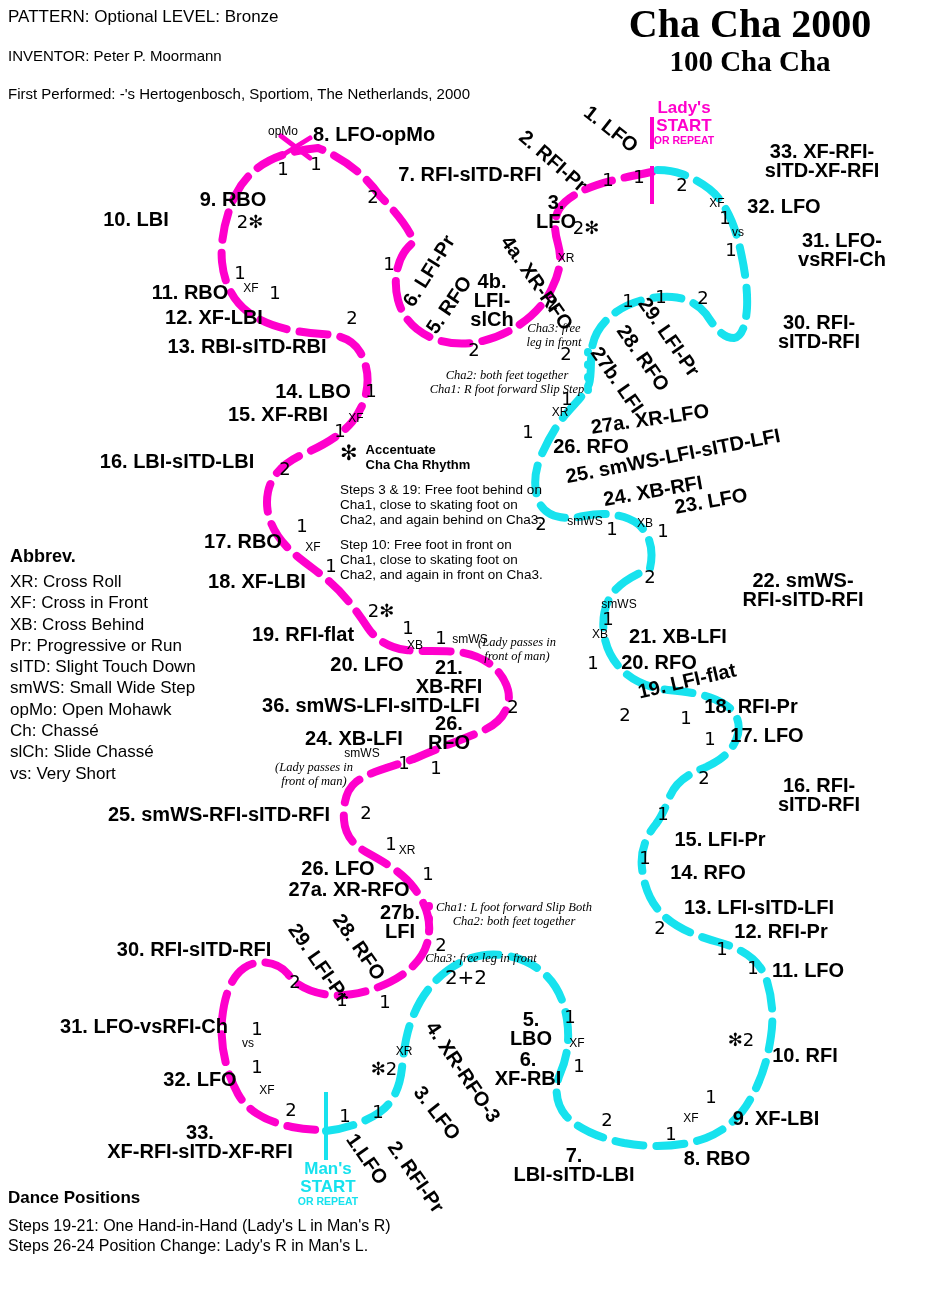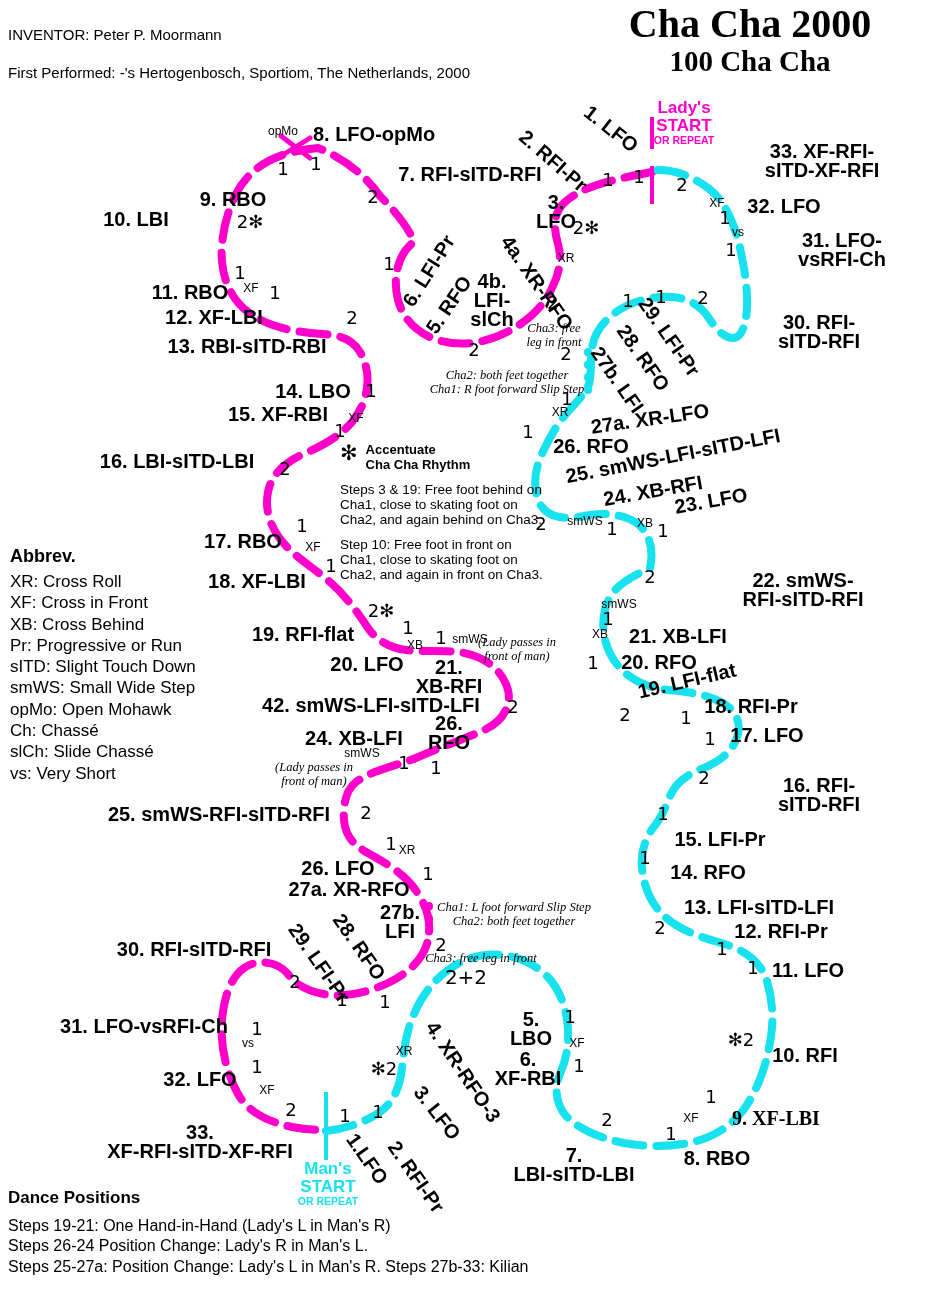--- a/index.html
+++ b/index.html
@@ -86,20 +86,21 @@
            C 748 288 744 266 740 248 C 736 230 730 214 720 200
            C 712 189 698 180 682 174 C 674 171 664 170 656 170" stroke="#17e2ee"></path>
   <path fill="none" stroke-width="8" stroke-linecap="round" stroke-dasharray="0.5 12" d="M 429 906 L 429 938" stroke="#ff00cc"></path>
   <path fill="none" stroke-width="8" stroke-linecap="round" stroke-dasharray="0.5 12" d="M 588 352 L 588 392" stroke="#17e2ee"></path>
   <path fill="none" stroke-width="4" d="M 652 117 L 652 149 M 652 166 L 652 204" stroke="#ff00cc"></path>
   <path fill="none" stroke-width="4" d="M 326 1092 L 326 1160" stroke="#17e2ee"></path>
   <path fill="none" stroke-width="5" stroke-linecap="round" d="M 281 136 L 310 158 M 310 138 L 281 156" stroke="#ff00cc"></path>
 </svg>
 
 <div class="abs hdr">
+  <div class="h1">PATTERN: Optional    LEVEL: Bronze</div>
   <div class="h2">INVENTOR: Peter P. Moormann</div>
   <div class="h2">First Performed: -'s Hertogenbosch, Sportiom, The Netherlands, 2000</div>
 </div>
 
 <div class="abs ttl">
   <div class="t1">Cha Cha 2000</div>
   <div class="t2">100 Cha Cha</div>
 </div>
 
 <div class="abs start lady-start">
@@ -136,21 +137,20 @@
       <div class="ai">slCh: Slide Chassé</div>
       <div class="ai">vs: Very Short</div>
     </div>
 </div>
 
 <div class="abs dpos">
   <div class="dt">Dance Positions</div>
   <div>
       <div class="di">Steps 19-21: One Hand-in-Hand (Lady's L in Man's R)</div>
       <div class="di">Steps 26-24 Position Change: Lady's R in Man's L.</div>
-      <div class="di">Steps 25-27a: Position Change: Lady's L in Man's R. Steps 27b-33: Kilian</div>
     </div>
 </div>
 
 <div>
     <div class="lbl k-s" style="left: 611px; top: 129px; transform: translate(-50%, -50%) rotate(38deg);">1. LFO</div>
     <div class="lbl k-s" style="left: 553px; top: 161px; transform: translate(-50%, -50%) rotate(41deg);">2. RFI-Pr</div>
     <div class="lbl k-s" style="left: 556px; top: 212px; transform: translate(-50%, -50%);">3.
 LFO</div>
     <div class="lbl k-s" style="left: 537px; top: 283px; transform: translate(-50%, -50%) rotate(55deg);">4a. XR-RFO</div>
     <div class="lbl k-s" style="left: 492px; top: 300px; transform: translate(-50%, -50%);">4b.
@@ -167,21 +167,21 @@
     <div class="lbl k-s" style="left: 247px; top: 346px; transform: translate(-50%, -50%);">13. RBI-sITD-RBI</div>
     <div class="lbl k-s" style="left: 313px; top: 391px; transform: translate(-50%, -50%);">14. LBO</div>
     <div class="lbl k-s" style="left: 278px; top: 414px; transform: translate(-50%, -50%);">15. XF-RBI</div>
     <div class="lbl k-s" style="left: 177px; top: 461px; transform: translate(-50%, -50%);">16. LBI-sITD-LBI</div>
     <div class="lbl k-s" style="left: 243px; top: 541px; transform: translate(-50%, -50%);">17. RBO</div>
     <div class="lbl k-s" style="left: 257px; top: 581px; transform: translate(-50%, -50%);">18. XF-LBI</div>
     <div class="lbl k-s" style="left: 303px; top: 634px; transform: translate(-50%, -50%);">19. RFI-flat</div>
     <div class="lbl k-s" style="left: 367px; top: 664px; transform: translate(-50%, -50%);">20. LFO</div>
     <div class="lbl k-s" style="left: 449px; top: 677px; transform: translate(-50%, -50%);">21.
 XB-RFI</div>
-    <div class="lbl k-s" style="left: 371px; top: 705px; transform: translate(-50%, -50%);">42. smWS-LFI-sITD-LFI</div>
+    <div class="lbl k-s" style="left: 371px; top: 705px; transform: translate(-50%, -50%);">36. smWS-LFI-sITD-LFI</div>
     <div class="lbl k-s" style="left: 449px; top: 733px; transform: translate(-50%, -50%);">26.
 RFO</div>
     <div class="lbl k-s" style="left: 354px; top: 738px; transform: translate(-50%, -50%);">24. XB-LFI</div>
     <div class="lbl k-s" style="left: 219px; top: 814px; transform: translate(-50%, -50%);">25. smWS-RFI-sITD-RFI</div>
     <div class="lbl k-s" style="left: 338px; top: 868px; transform: translate(-50%, -50%);">26. LFO</div>
     <div class="lbl k-s" style="left: 349px; top: 889px; transform: translate(-50%, -50%);">27a. XR-RFO</div>
     <div class="lbl k-s" style="left: 400px; top: 922px; transform: translate(-50%, -50%);">27b.
 LFI</div>
     <div class="lbl k-s" style="left: 359px; top: 947px; transform: translate(-50%, -50%) rotate(55deg);">28. RFO</div>
     <div class="lbl k-s" style="left: 319px; top: 963px; transform: translate(-50%, -50%) rotate(55deg);">29. LFI-Pr</div>
@@ -194,21 +194,21 @@
     <div class="lbl k-s" style="left: 416px; top: 1177px; transform: translate(-50%, -50%) rotate(55deg);">2. RFI-Pr</div>
     <div class="lbl k-s" style="left: 437px; top: 1113px; transform: translate(-50%, -50%) rotate(52deg);">3. LFO</div>
     <div class="lbl k-s" style="left: 463px; top: 1072px; transform: translate(-50%, -50%) rotate(56deg);">4. XR-RFO-3</div>
     <div class="lbl k-s" style="left: 531px; top: 1029px; transform: translate(-50%, -50%);">5.
 LBO</div>
     <div class="lbl k-s" style="left: 528px; top: 1069px; transform: translate(-50%, -50%);">6.
 XF-RBI</div>
     <div class="lbl k-s" style="left: 574px; top: 1165px; transform: translate(-50%, -50%);">7.
 LBI-sITD-LBI</div>
     <div class="lbl k-s" style="left: 717px; top: 1158px; transform: translate(-50%, -50%);">8. RBO</div>
-    <div class="lbl k-s" style="left: 776px; top: 1118px; transform: translate(-50%, -50%); font-family: Liberation Serif, serif;">9. XF-LBI</div>
+    <div class="lbl k-s" style="left: 776px; top: 1118px; transform: translate(-50%, -50%);">9. XF-LBI</div>
     <div class="lbl k-s" style="left: 805px; top: 1055px; transform: translate(-50%, -50%);">10. RFI</div>
     <div class="lbl k-s" style="left: 808px; top: 970px; transform: translate(-50%, -50%);">11. LFO</div>
     <div class="lbl k-s" style="left: 781px; top: 931px; transform: translate(-50%, -50%);">12. RFI-Pr</div>
     <div class="lbl k-s" style="left: 759px; top: 907px; transform: translate(-50%, -50%);">13. LFI-sITD-LFI</div>
     <div class="lbl k-s" style="left: 708px; top: 872px; transform: translate(-50%, -50%);">14. RFO</div>
     <div class="lbl k-s" style="left: 720px; top: 839px; transform: translate(-50%, -50%);">15. LFI-Pr</div>
     <div class="lbl k-s" style="left: 819px; top: 795px; transform: translate(-50%, -50%);">16. RFI-sITD-RFI</div>
     <div class="lbl k-s" style="left: 767px; top: 735px; transform: translate(-50%, -50%);">17. LFO</div>
     <div class="lbl k-s" style="left: 751px; top: 706px; transform: translate(-50%, -50%);">18. RFI-Pr</div>
     <div class="lbl k-s" style="left: 687px; top: 681px; transform: translate(-50%, -50%) rotate(-13deg);">19. LFI-flat</div>
@@ -317,16 +317,16 @@
     <div class="lbl k-n" style="left: 731px; top: 250px; transform: translate(-50%, -50%);">1</div>
     <div class="lbl k-n" style="left: 682px; top: 185px; transform: translate(-50%, -50%);">2</div>
     <div class="lbl k-i" style="left: 554px; top: 335px; transform: translate(-50%, -50%);">Cha3: free
 leg in front</div>
     <div class="lbl k-i" style="left: 507px; top: 382px; transform: translate(-50%, -50%);">Cha2: both feet together
 Cha1: R foot forward Slip Step</div>
     <div class="lbl k-i" style="left: 517px; top: 649px; transform: translate(-50%, -50%);">(Lady passes in
 front of man)</div>
     <div class="lbl k-i" style="left: 314px; top: 774px; transform: translate(-50%, -50%);">(Lady passes in
 front of man)</div>
-    <div class="lbl k-i" style="left: 514px; top: 914px; transform: translate(-50%, -50%);">Cha1: L foot forward Slip Step
+    <div class="lbl k-i" style="left: 514px; top: 914px; transform: translate(-50%, -50%);">Cha1: L foot forward Slip Both
 Cha2: both feet together</div>
     <div class="lbl k-i" style="left: 481px; top: 959px; transform: translate(-50%, -50%);">Cha3: free leg in front</div>
   </div>
 
 </body></html>

